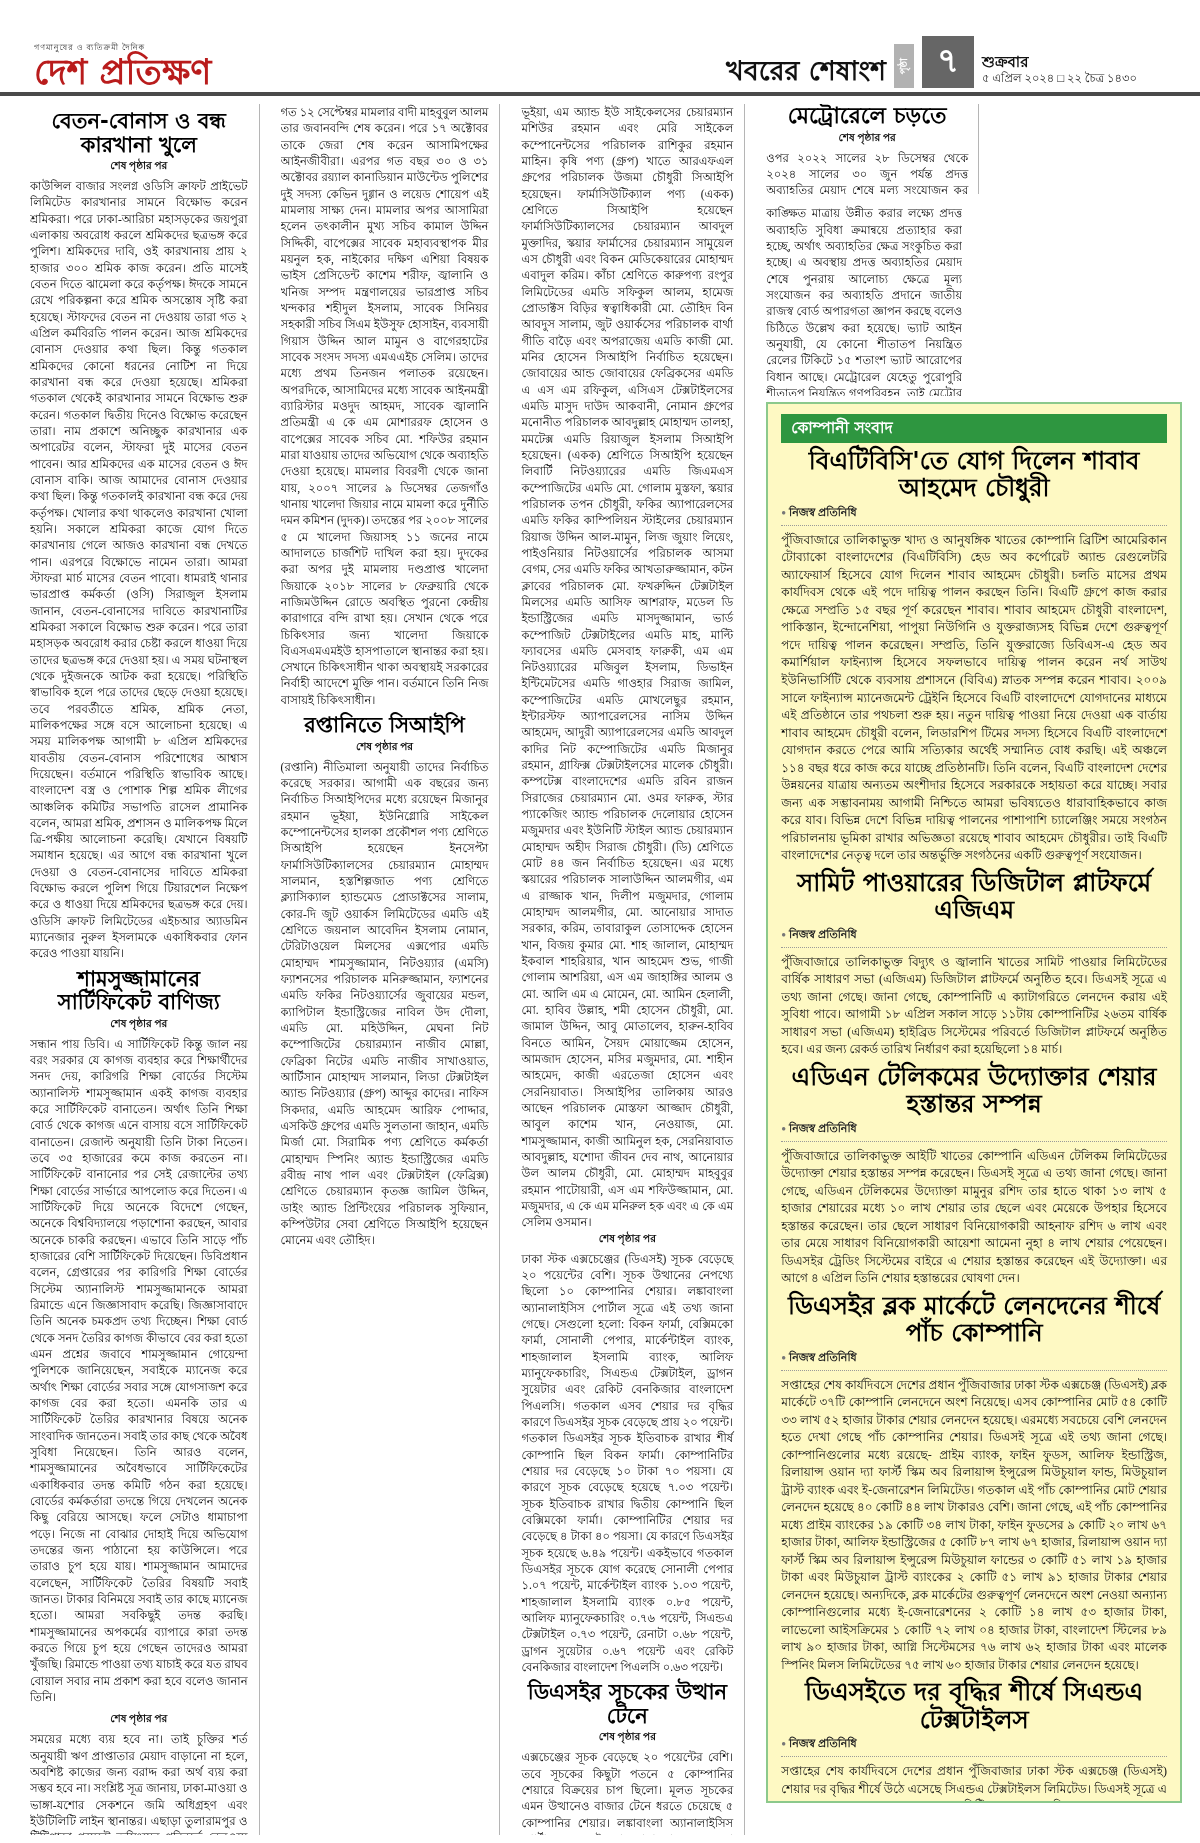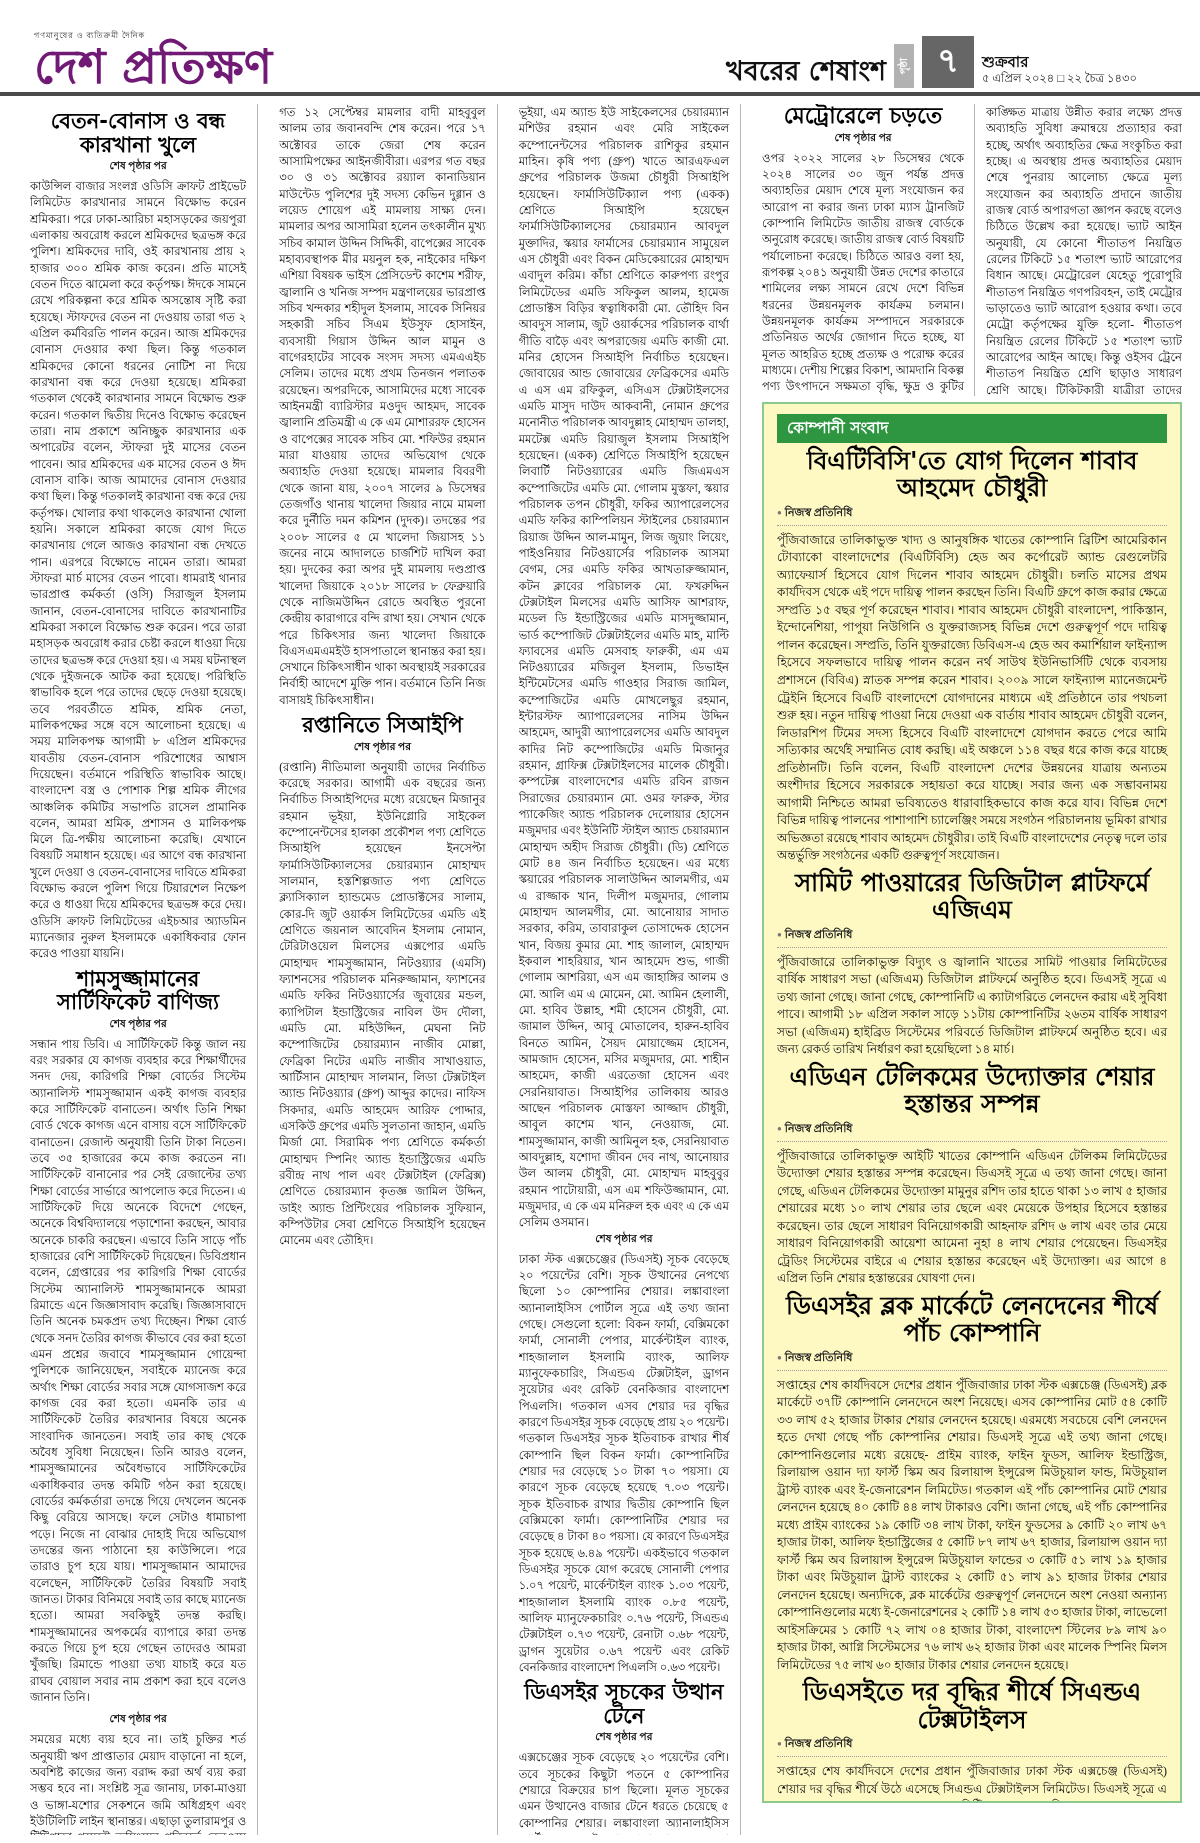--- a/index.html
+++ b/index.html
@@ -4,21 +4,21 @@
 <style>
   * { margin:0; padding:0; box-sizing:border-box; }
   html,body { background:#ffffff; }
   body { font-family:"Liberation Serif","DejaVu Serif",serif; color:#111; }
   .page { position:relative; width:1200px; height:1843px; margin:0 auto; background:#fff; overflow:hidden;border-radius:20px; }
 
   
   .masthead { position:absolute; top:34px; left:30px; right:18px; height:56px; }
   .logo-block { position:absolute; left:4px; bottom:0; }
   .tagline { font-size:8px; color:#333; letter-spacing:1px; margin-bottom:1px; }
-  .logo { font-size:47px; font-weight:bold; color:#701a75; line-height:1; font-family:"DejaVu Sans","Liberation Sans",sans-serif; }
+  .logo { font-size:35px; font-weight:bold; color:#b91c1c; line-height:1; font-family:"DejaVu Sans","Liberation Sans",sans-serif; }
   .head-right { position:absolute; right:0; bottom:2px; display:flex; align-items:flex-end; gap:8px; }
   .section-title { font-size:27px; font-weight:bold; line-height:1; padding-bottom:4px; font-family:"DejaVu Sans","Liberation Sans",sans-serif; }
   .pg-label { width:20px; height:44px; background:#b2b2b2; color:#fff; display:flex; align-items:center; justify-content:center; }
   .pg-label span { writing-mode:vertical-rl; transform:rotate(180deg); font-size:10px; font-weight:bold; }
   .pg-num { width:52px; height:52px; background:#666666; color:#fff; font-size:34px; font-weight:bold; display:flex; align-items:center; justify-content:center; font-family:"DejaVu Sans","Liberation Sans",sans-serif; }
   .date-block { width:200px; padding-bottom:2px; }
   .weekday { font-size:15px; font-weight:bold; line-height:1.2; }
   .dateline { font-size:11.5px; color:#222; line-height:1.3; }
   .head-rule { position:absolute; top:92px; left:0; right:0; height:4px; background:#4a4a4a; }
 
@@ -31,21 +31,21 @@
   .c3 { width:231px; }
   .rgt { width:430px; display:flex; flex-direction:column; }
 
   .jt { text-align:justify; }
   .body { font-size:11.5px; line-height:1.42; color:#0d0d0d; }
   article { margin-bottom:6px; }
   .hl { font-weight:bold; text-align:center; font-size:21px; line-height:1.12; color:#000; margin:6px 0 1px; font-family:"DejaVu Sans","Liberation Sans",sans-serif; }
   .cont { text-align:center; font-size:10.5px; font-weight:bold; margin-bottom:3px; }
 
   
-  .metro-wrap { height:292px; display:flex; gap:11px; overflow:hidden; margin-bottom:6px; }
+  .metro-wrap { height:292px; display:flex; gap:11px; overflow:hidden; margin-bottom:6px;flex-direction:column; }
   .c4 { width:213px; border-right:1px solid #b5b5b5; padding-right:10px; overflow:hidden; }
   .c5 { width:196px; overflow:hidden; }
   .c4 .hl { font-size:22px; margin-top:0; }
 
   
   .company-box { border:2px solid #8cc98c; padding:10px 13px 8px; height:1401px; overflow:hidden; background:#fef9c3; }
   .box-bar { background:#2e9640; color:#fff; font-weight:bold; font-size:15.5px; height:29px; line-height:29px; padding-left:10px; margin-bottom:4px; font-family:"DejaVu Sans","Liberation Sans",sans-serif; }
   .bx-art { margin-bottom:4px; }
   .bx-hl { font-weight:bold; text-align:center; font-size:24.5px; line-height:1.12; color:#000; margin:4px 0 2px; font-family:"DejaVu Sans","Liberation Sans",sans-serif; }
   .byline { font-size:11px; font-weight:bold; color:#222; margin:1px 0 2px; }

